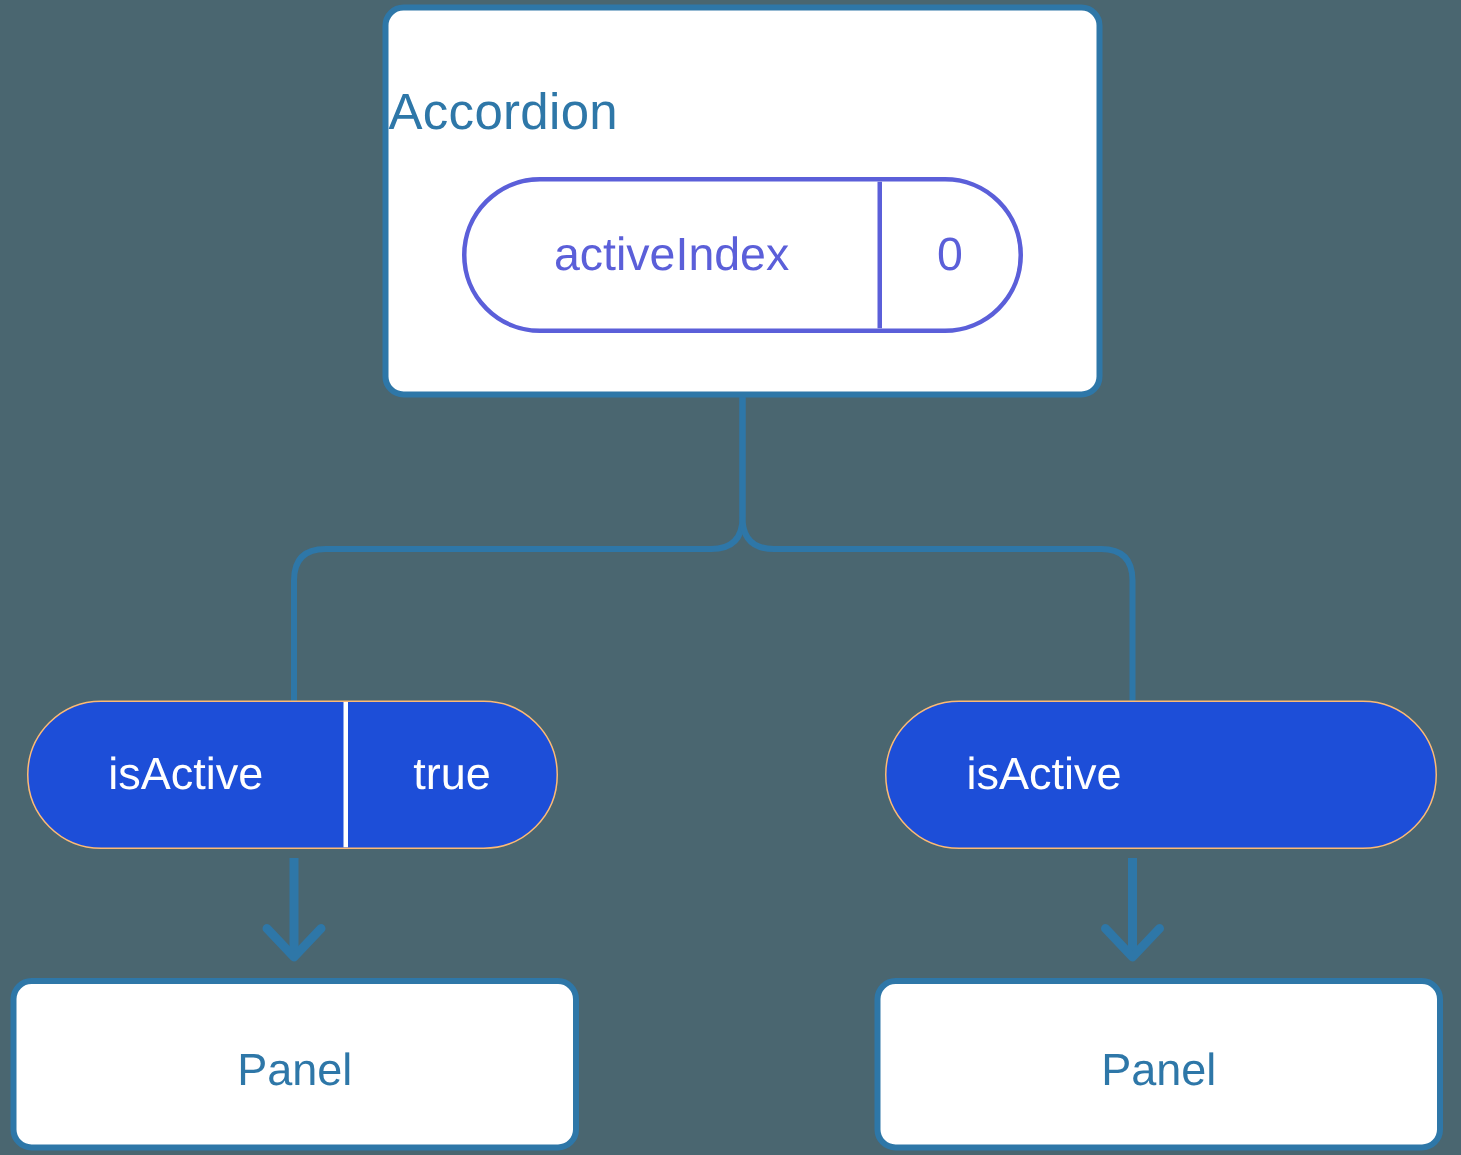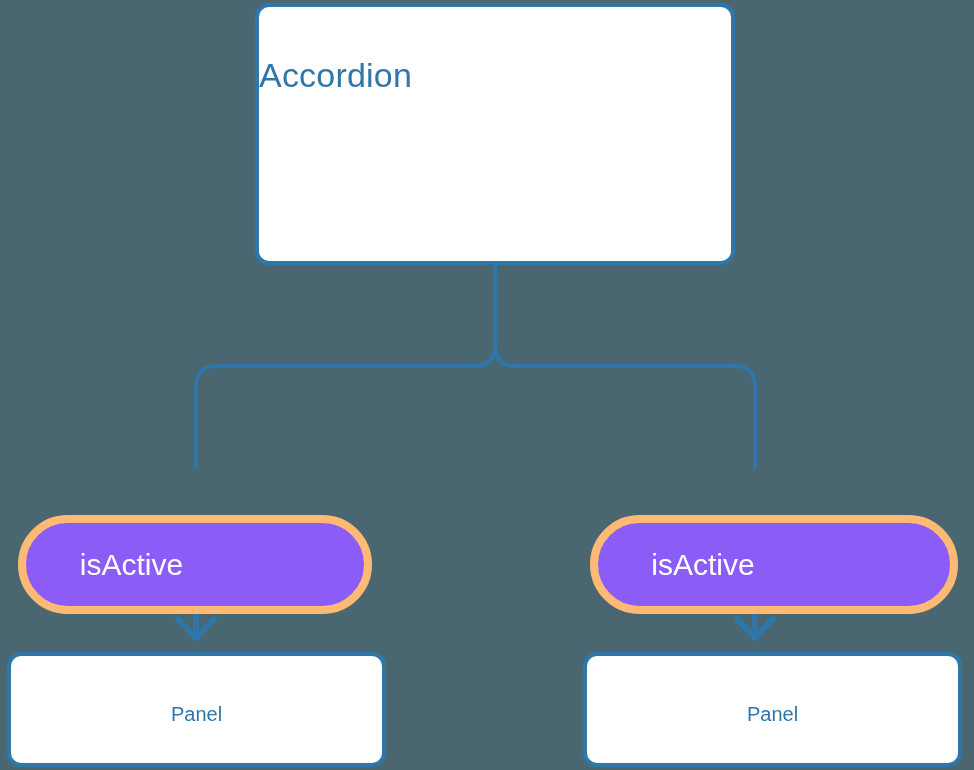--- a/index.html
+++ b/index.html
@@ -73,21 +73,21 @@
     width: 379px;
     height: 115px;
   }
   .panel-title {
     position: absolute;
     left: 0;
     right: 0;
     top: 40px;
     text-align: center;
     color: #2e77a8;
-    font-size: 20px;
+    font-size: 30px;
     line-height: 36px;
     white-space: nowrap;
   }
 
   
   .pill {
     position: absolute;
     box-sizing: border-box;
     display: flex;
     align-items: stretch;
@@ -112,23 +112,22 @@
   .pill-outline .pill-key {
     color: #5b5fd9;
   }
   .pill-outline .pill-value {
     color: #5b5fd9;
     border-left: 3px solid #5b5fd9;
   }
 
   
   .pill-filled {
-    border: 8px solid #fdba74;
-    background: #8b5cf6;
-    margin-top: 48px;
+    border: 1px solid #fdba74;
+    background: #1d4ed8;
   }
   .pill-filled .pill-key {
     color: #ffffff;
   }
   .pill-filled .pill-value {
     color: #ffffff;
     border-left: 3px solid #ffffff;
   }
 
   
@@ -180,23 +179,28 @@
     <g>
       <path d="M 755 572 L 755 638" fill="none" stroke="#2e77a8" stroke-width="6" stroke-linecap="butt"></path>
       <path d="M 737 619 L 755 638 L 773 619" fill="none" stroke="#2e77a8" stroke-width="6" stroke-linecap="round" stroke-linejoin="round"></path>
     </g>
   </svg>
 
   <div class="card" id="accordion-node">
     <div class="node-title">Accordion</div>
   </div>
 
+  <div class="pill pill-outline" id="state-pill-activeindex">
+    <span class="pill-key">activeIndex</span>
+    <span class="pill-value">0</span>
+  </div>
 
   <div class="pill pill-filled" id="prop-pill-left">
     <span class="pill-key">isActive</span>
+    <span class="pill-value">true</span>
   </div>
 
   <div class="card" id="panel-left-node">
     <div class="panel-title">Panel</div>
   </div>
 
   <div class="pill pill-filled" id="prop-pill-right">
     <span class="pill-key">isActive</span>
   </div>
 

